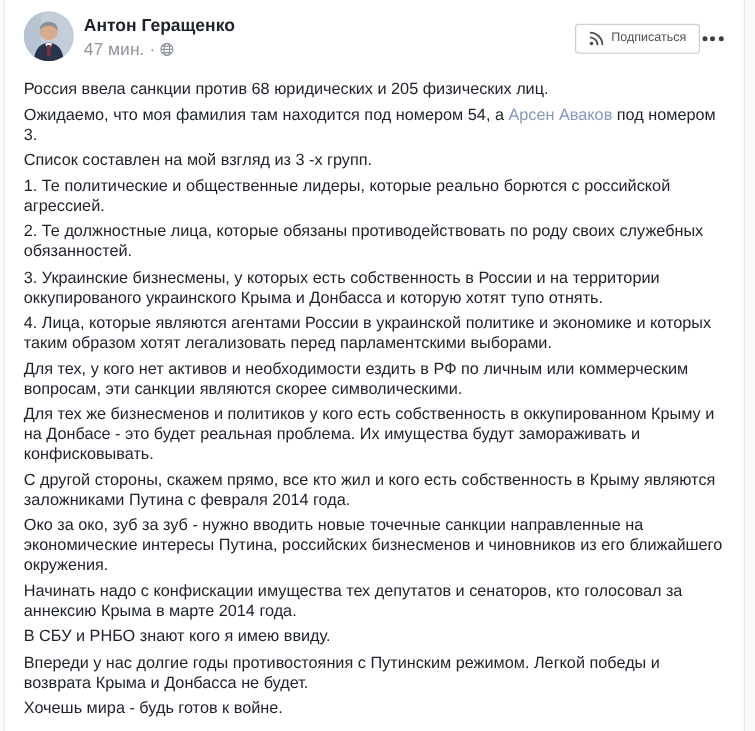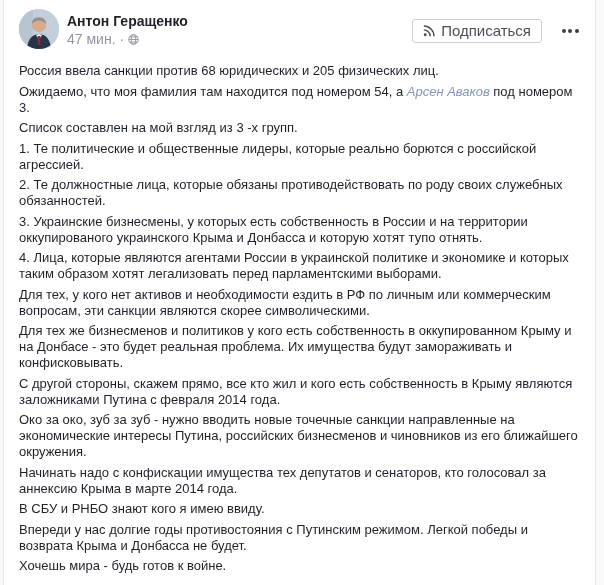--- a/index.html
+++ b/index.html
@@ -49,29 +49,29 @@
     color: #90949c;
     line-height: 14px;
     display: flex;
     align-items: center;
     gap: 4px;
   }
   .meta .timestamp { cursor: pointer; }
   .globe { display: inline-flex; align-items: center; }
   .subscribe-btn {
     position: absolute;
-    right: 53px; top: 19px;
+    right: 35px; top: 19px;
     height: 24px;
     padding: 0 10px;
     background: #ffffff;
     border: 1px solid #ccd0d5;
     border-radius: 3px;
     color: #4b4f56;
     font-family: inherit;
-    font-size: 15px;
+    font-size: 10px;
     line-height: 22px;
     display: inline-flex;
     align-items: center;
     gap: 6px;
     cursor: pointer;
   }
   .more-menu {
     position: absolute;
     right: 13px; top: 23px;
     width: 24px; height: 16px;
@@ -90,21 +90,20 @@
     padding: 10px 12px 0 15px;
     font-size: 13px;
     line-height: 16px;
     color: #1d2129;
   }
   .post-text p { margin: 0 0 4.5px 0; }
   .mention {
     color: #8497ba;
     text-decoration: none;
     cursor: pointer;
-    font-style: italic;
   }
 </style>
 </head>
 <body>
 
 <article class="post-card">
   <header class="post-header">
 
     <div class="avatar">
       <svg width="40" height="40" viewBox="0 0 40 40">

